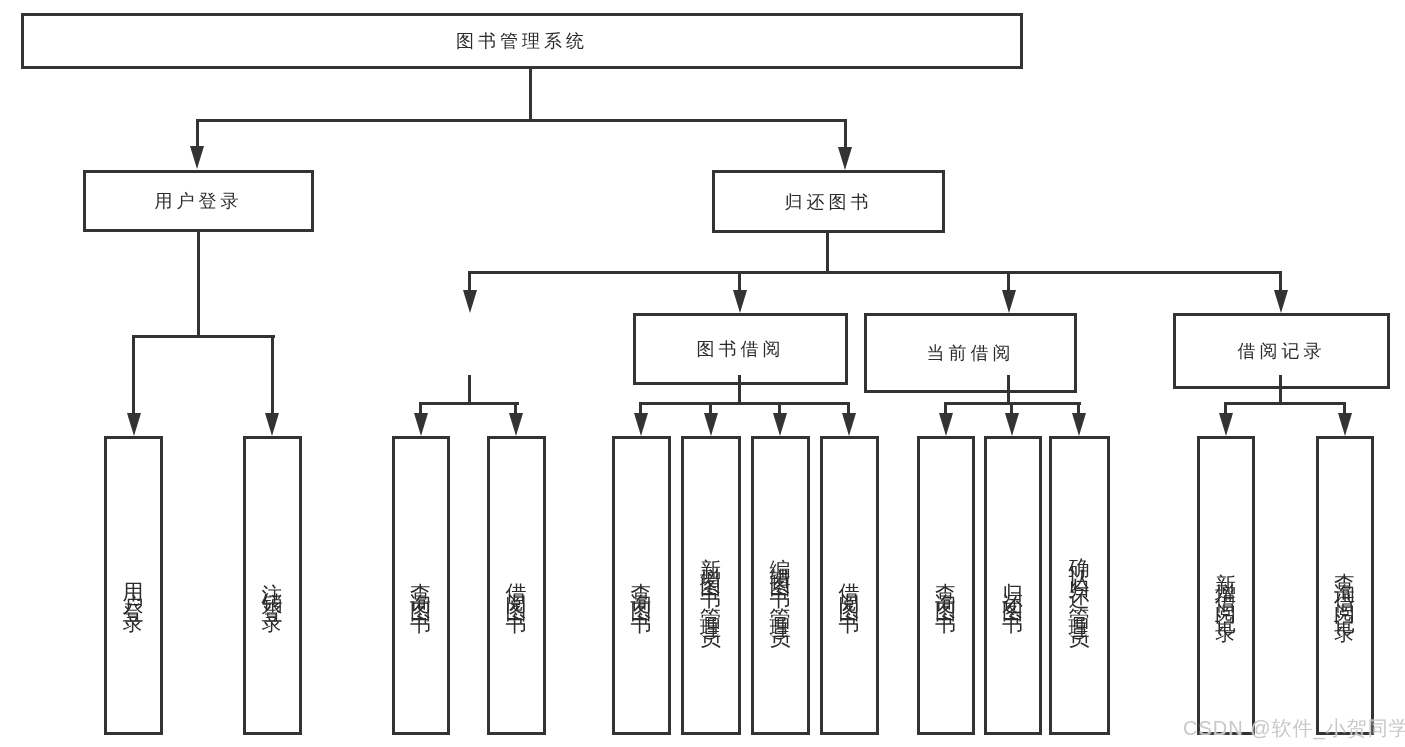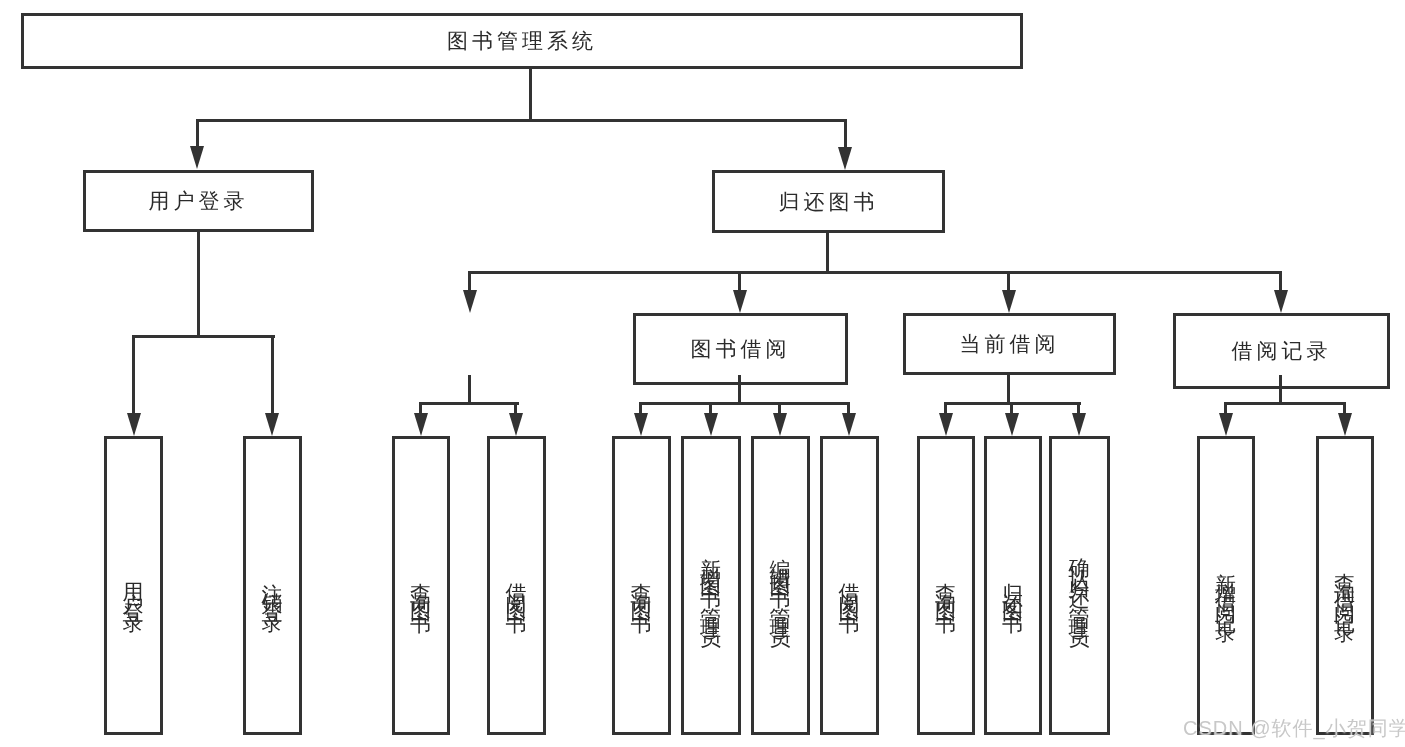--- a/index.html
+++ b/index.html
@@ -16,21 +16,21 @@
     font-family:"Liberation Sans", sans-serif;
     overflow:hidden;
   }
   .box{
     position:absolute;
     box-sizing:border-box;
     border:3px solid var(--line);
     background:#fff;
     display:flex;align-items:center;justify-content:center;
     color:var(--text);
-    font-size:21px;
+    font-size:18px;
     letter-spacing:4px;
     white-space:nowrap;
   }
   .leafbox{
     position:absolute;
     box-sizing:border-box;
     border:3px solid var(--line);
     background:#fff;
     display:flex;align-items:center;justify-content:center;
     color:var(--text);
@@ -66,21 +66,21 @@
 <body>
 
 <div class="canvas">
 
   <div class="box" style="left:21px;top:13px;width:1002px;height:56px">图书管理系统</div>
 
   <div class="box" style="left:83px;top:170px;width:231px;height:62px">用户登录</div>
   <div class="box" style="left:712px;top:170px;width:233px;height:63px">归还图书</div>
 
   <div class="box" style="left:633px;top:313px;width:215px;height:72px">图书借阅</div>
-  <div class="box" style="left:903px;top:313px;width:213px;height:62px">当前借阅</div>
+  <div class="box" style="left:864px;top:313px;width:213px;height:80px">当前借阅</div>
   <div class="box" style="left:1173px;top:313px;width:217px;height:76px">借阅记录</div>
 
   <div class="leafbox" style="left:104px;width:59px">
     <span class="vtext">用户登录</span>
   </div>
   <div class="leafbox" style="left:243px;width:59px">
     <span class="vtext">注销登录</span>
   </div>
 
   <div class="leafbox" style="left:392px;width:58px">

